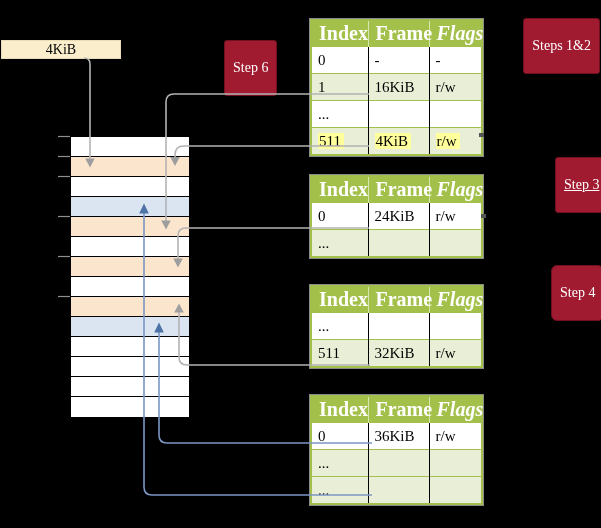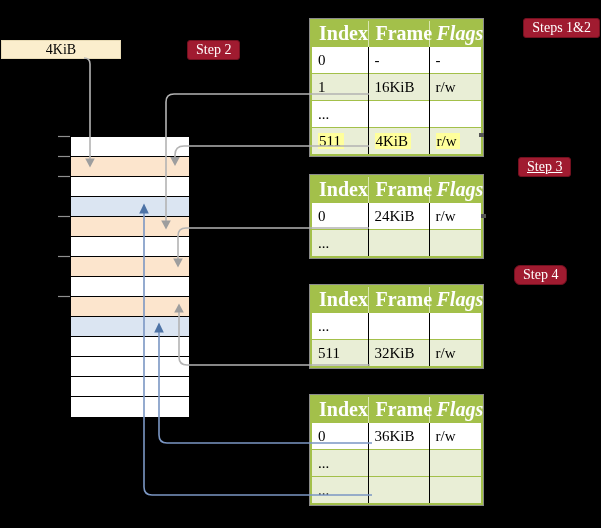--- a/index.html
+++ b/index.html
@@ -12,22 +12,23 @@
   
   .frame-label {
     position:absolute; left:1px; top:40px; width:120px; height:19px;
     background:#fbeecd; border:1px solid #e8dbb6; box-sizing:border-box;
     text-align:center; font-size:14px; line-height:17px;
   }
   
   .badge {
     position:absolute; background:#a01b30; color:#fff;
     border:1px solid #72101f; border-radius:3px;
-    font-size:14px; line-height:16px; padding:1px 8px;
+    font-size:14px; line-height:16px; padding:19px 8px;
     white-space:nowrap;
+    margin-left:37px;
   }
   #badge-step0  {left:187px; top:40px;}
   #badge-steps12{right:1px;  top:18px;}
   #badge-step3  {left:518px; top:157px;text-decoration:underline;}
   #badge-step4  {left:514px; top:265px;border-radius:6px;}
   
   .memory {
     position:absolute; left:70px; top:136px; width:120px; height:282px;
     border:1px solid #000; box-sizing:border-box; background:#fff;
   }
@@ -60,21 +61,21 @@
   
   #arrows {position:absolute; left:0; top:0; pointer-events:none;}
 </style>
 </head>
 <body>
 
 <div id="stage">
 
   <div class="frame-label">4KiB</div>
 
-  <div class="badge" id="badge-step0">Step 2</div>
+  <div class="badge" id="badge-step0">Step 6</div>
   <div class="badge" id="badge-steps12">Steps 1&amp;2</div>
   <div class="badge" id="badge-step3">Step 3</div>
   <div class="badge" id="badge-step4">Step 4</div>
 
   <div class="memory">
     <div class="mrow white"></div>
     <div class="mrow orange"></div>
     <div class="mrow white"></div>
     <div class="mrow blue"></div>
     <div class="mrow orange"></div>

